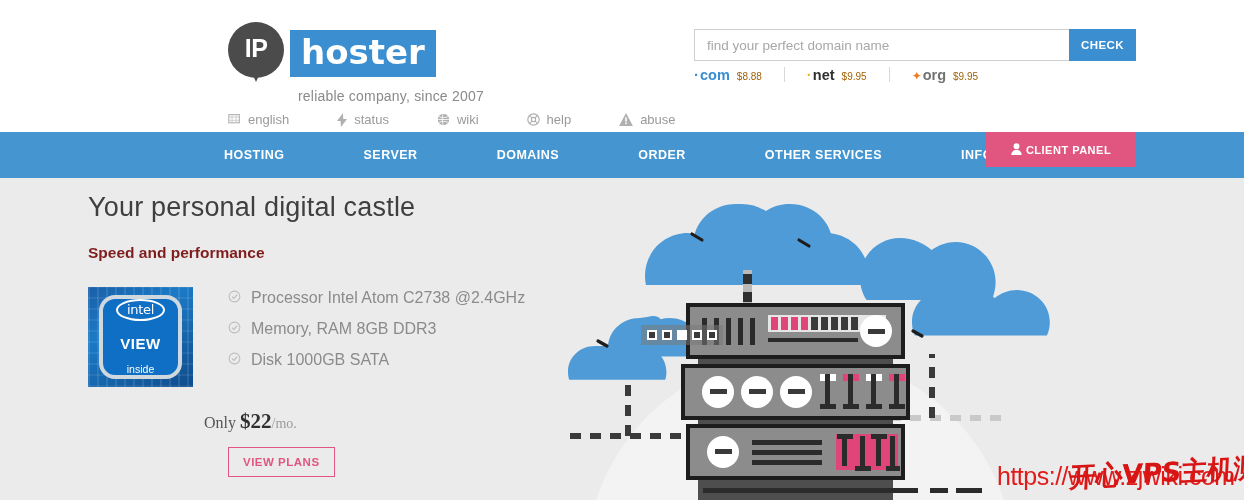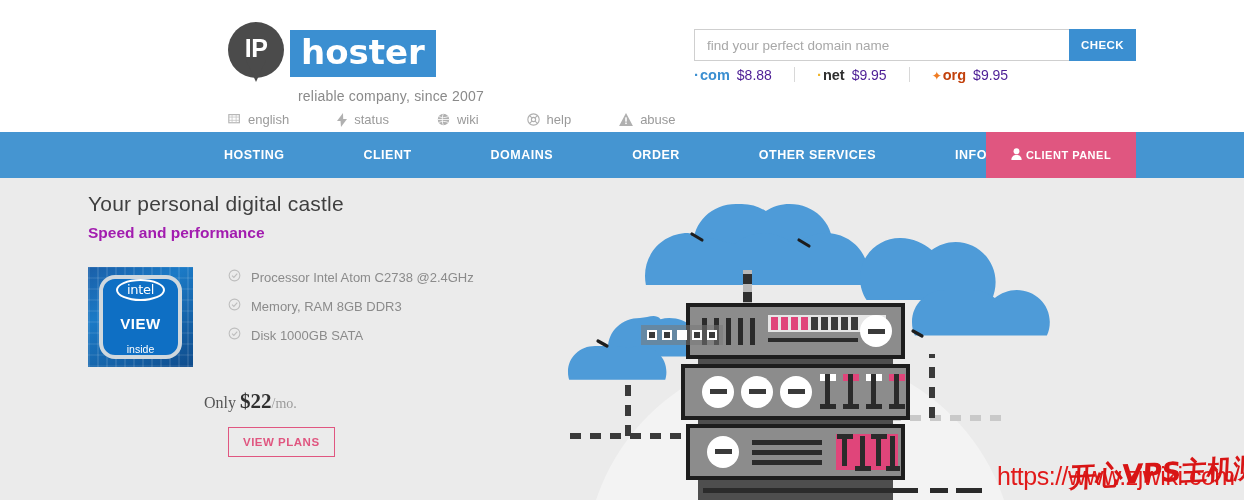--- a/index.html
+++ b/index.html
@@ -65,53 +65,53 @@
   .search-input::placeholder { color: #a8a8a8; }
   .search-btn {
     width: 67px; height: 32px; background: #3b8fd1; color: #fff; border: none;
     font-size: 11.5px; font-weight: bold; letter-spacing: .4px; cursor: pointer;
     font-family: "Liberation Sans", sans-serif;
   }
   .tlds { position: absolute; left: 694px; top: 66px; display: flex; align-items: center; }
   .tld { display: flex; align-items: baseline; font-size: 13.5px; }
   .tld .dot { font-size: 15px; font-weight: bold; margin-right: 1px; }
   .tld .name { font-weight: bold; font-size: 14.5px; }
-  .tld .price { color: #4c1d95; margin-left: 7px; font-size: 14px; }
+  .tld .price { color: #a16207; margin-left: 7px; font-size: 10px; }
   .tld-sep { width: 1px; height: 15px; background: #d8d8d8; margin: 0 22px; align-self: center; }
 
   
   .navbar {
     position: relative; width: 1244px; height: 46px; background: #4595d1;
     display: flex; align-items: center;
   }
   .nav-items { display: flex; align-items: center; margin-left: 224px; gap: 32px; }
   .nav-item {
     color: #ffffff; font-size: 12.5px; font-weight: bold; letter-spacing: .5px;
     text-decoration: none; cursor: pointer; padding: 0 0;
     margin-right: 47px; white-space: nowrap;
   }
   .client-panel {
-    position: absolute; right: 108px; top: 0; height: 46px; width: 150px;
+    position: absolute; right: 108px; top: 0; height: 35px; width: 150px;
     background: #e05680; display: flex; align-items: center; justify-content: center;
     gap: 4px; cursor: pointer;
   }
   .client-panel .cp-label {
     color: #fff; font-size: 11px; font-weight: bold; letter-spacing: .5px;
   }
 
   
   .hero { position: relative; width: 1244px; height: 322px; background: #ebebeb; overflow: hidden; }
   .hero-circle {
     position: absolute; left: 585px; top: 175px; width: 430px; height: 430px;
     border-radius: 50%; background: #f3f3f3;
   }
 
   .hero-left { position: absolute; left: 88px; top: 14px; width: 470px; }
-  .hero-title { font-size: 21px; color: #3f3f3f; font-weight: normal; letter-spacing: .2px; }
-  .hero-sub { margin-top: 8px; font-size: 15.5px; color: #a21caf; font-weight: bold; }
+  .hero-title { font-size: 27px; color: #3f3f3f; font-weight: normal; letter-spacing: .2px; }
+  .hero-sub { margin-top: 21px; font-size: 15.5px; color: #7f1d1d; font-weight: bold; }
 
   .specs-row { position: relative; margin-top: 25px; display: flex; }
   .cpu-badge {
     width: 105px; height: 100px; position: relative; flex: none;
     background: linear-gradient(150deg, #1a5fa8 0%, #1b7ac6 35%, #0f4c8c 100%);
     overflow: hidden;
   }
   .cpu-badge .circuitry {
     position: absolute; inset: 0;
     background:
@@ -130,21 +130,21 @@
     border: 2px solid #ffffff; border-radius: 50%; color: #fff;
     font-size: 13px; padding: 1px 9px 2px 9px; font-style: normal;
     font-family: "DejaVu Sans", sans-serif; letter-spacing: -.3px;
   }
   .cpu-badge .atom { color: #fff; font-size: 15px; font-weight: bold; letter-spacing: .5px; margin-top: 4px;}
   .cpu-badge .inside { color: #fff; font-size: 10.5px; margin-top: 1px; }
 
   .feature-list { margin-left: 35px; padding-top: 2px; }
   .feature {
     display: flex; align-items: center; gap: 10px;
-    color: #8b8b8b; font-size: 13px; margin-bottom: 13px;
+    color: #8b8b8b; font-size: 16px; margin-bottom: 13px;
   }
   .feature:last-child { margin-bottom: 0; }
 
   .price-line { margin-top: 22px; margin-left: 116px; font-size: 16px; color: #555; font-family: Liberation Serif, serif; }
   .price-line .only { color: #555; }
   .price-line .amount { font-size: 21px; font-weight: bold; color: #2f2f2f; }
   .price-line .per { color: #9b9b9b; font-size: 14px; }
 
   .view-plans {
     margin-top: 13px; margin-left: 140px; display: inline-block;
@@ -257,30 +257,30 @@
       </div>
       <div class="tld-sep"></div>
       <div class="tld">
         <span class="dot" style="color:#f0b429">·</span>
         <span class="name" style="color:#2f2f2f">net</span>
         <span class="price">$9.95</span>
       </div>
       <div class="tld-sep"></div>
       <div class="tld">
         <span class="dot" style="color:#f07c22;font-size:12px">✦</span>
-        <span class="name" style="color:#c2410c">org</span>
+        <span class="name" style="color:#737373">org</span>
         <span class="price">$9.95</span>
       </div>
     </div>
   </div>
 
   <div class="navbar">
     <div class="nav-items">
       <a class="nav-item">HOSTING</a>
-      <a class="nav-item">CLIENT</a>
+      <a class="nav-item">SERVER</a>
       <a class="nav-item">DOMAINS</a>
       <a class="nav-item">ORDER</a>
       <a class="nav-item">OTHER SERVICES</a>
       <a class="nav-item">INFORMATION</a>
     </div>
     <div class="client-panel">
       <span>
         <svg width="11" height="12" viewBox="0 0 12 13">
             <circle cx="6" cy="3.4" r="3.2" fill="#fff"></circle>
             <path d="M0.4 13c0-3.3 2.5-5.6 5.6-5.6S11.6 9.7 11.6 13z" fill="#fff"></path>

